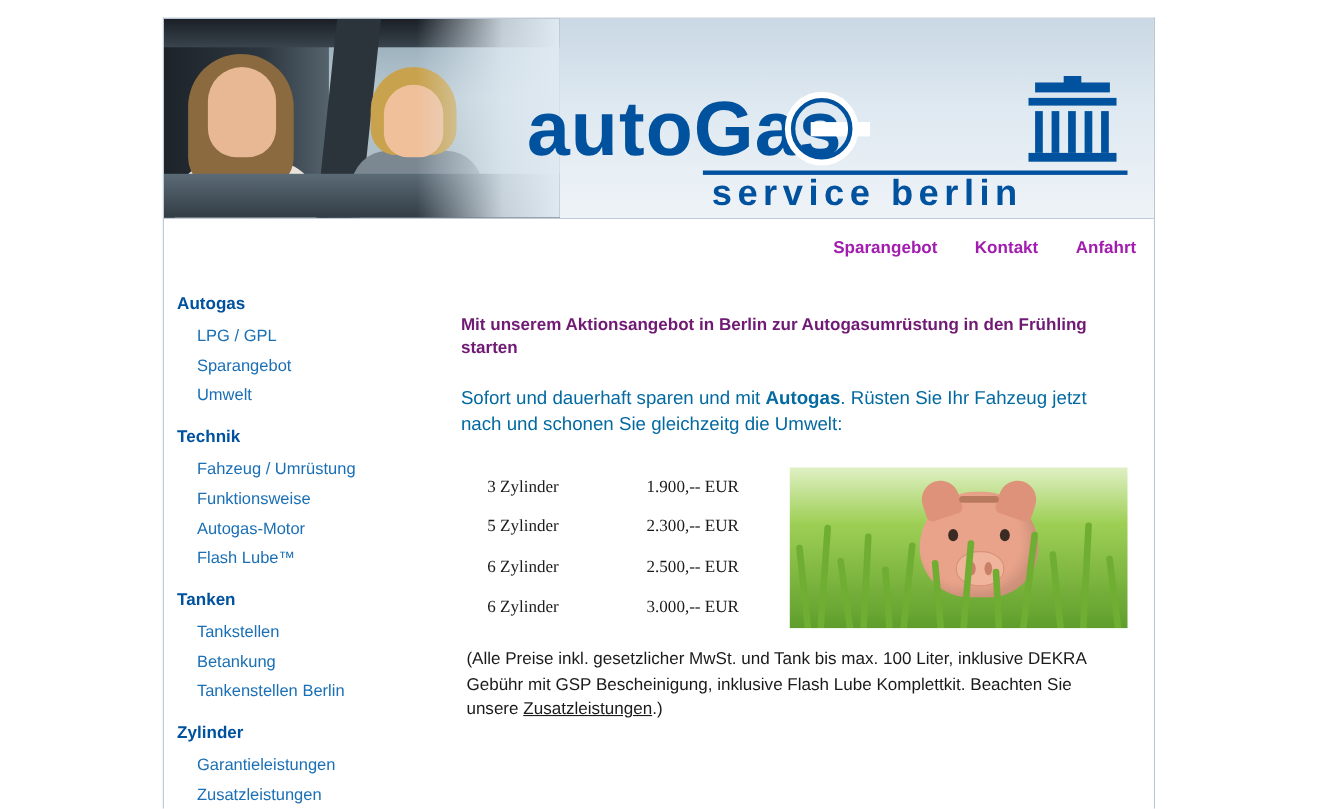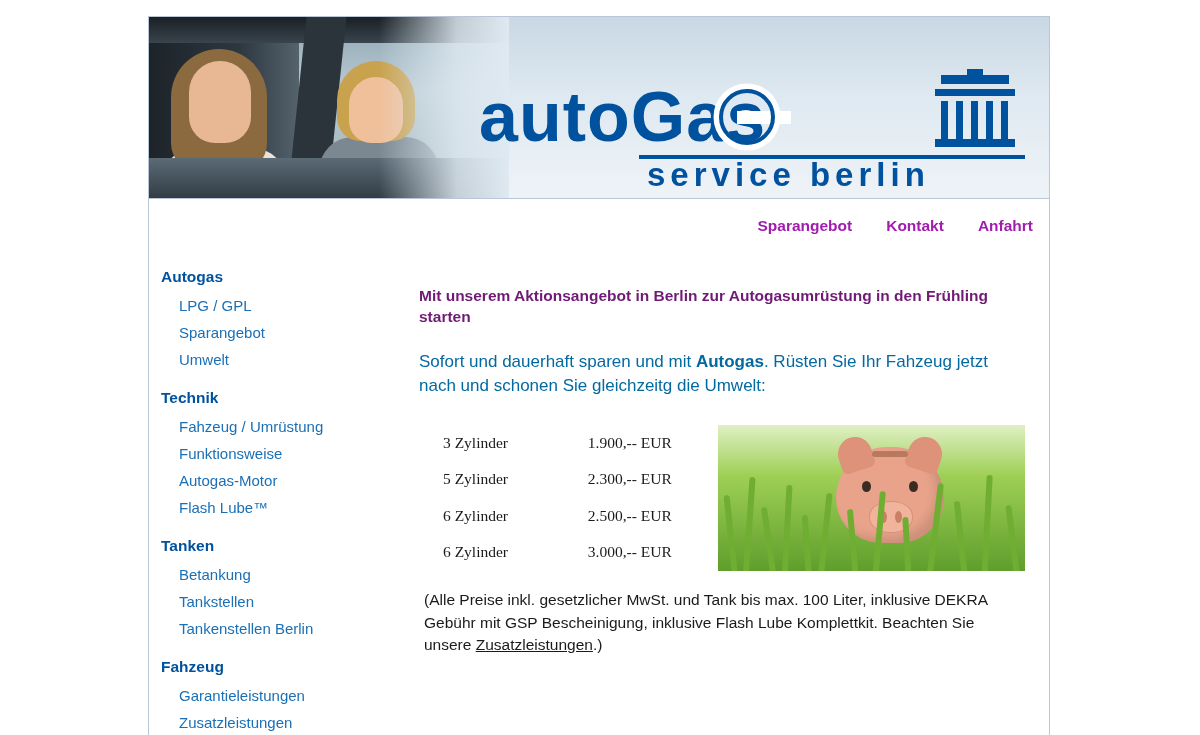--- a/index.html
+++ b/index.html
@@ -353,25 +353,25 @@
         <div class="nav-item">Sparangebot</div>
         <div class="nav-item">Umwelt</div>
 
         <div class="nav-group-title">Technik</div>
         <div class="nav-item">Fahzeug / Umrüstung</div>
         <div class="nav-item">Funktionsweise</div>
         <div class="nav-item">Autogas-Motor</div>
         <div class="nav-item">Flash Lube™</div>
 
         <div class="nav-group-title">Tanken</div>
+        <div class="nav-item">Tankstellen</div>
         <div class="nav-item">Betankung</div>
-        <div class="nav-item">Tankstellen</div>
         <div class="nav-item">Tankenstellen Berlin</div>
 
-        <div class="nav-group-title">Fahzeug</div>
+        <div class="nav-group-title">Zylinder</div>
         <div class="nav-item">Garantieleistungen</div>
         <div class="nav-item">Zusatzleistungen</div>
 
       </div>
 
       <div class="main">
 
 
         <h2 class="subhead">Mit unserem Aktionsangebot in Berlin zur Autogasumrüstung in den Frühling starten</h2>
 

